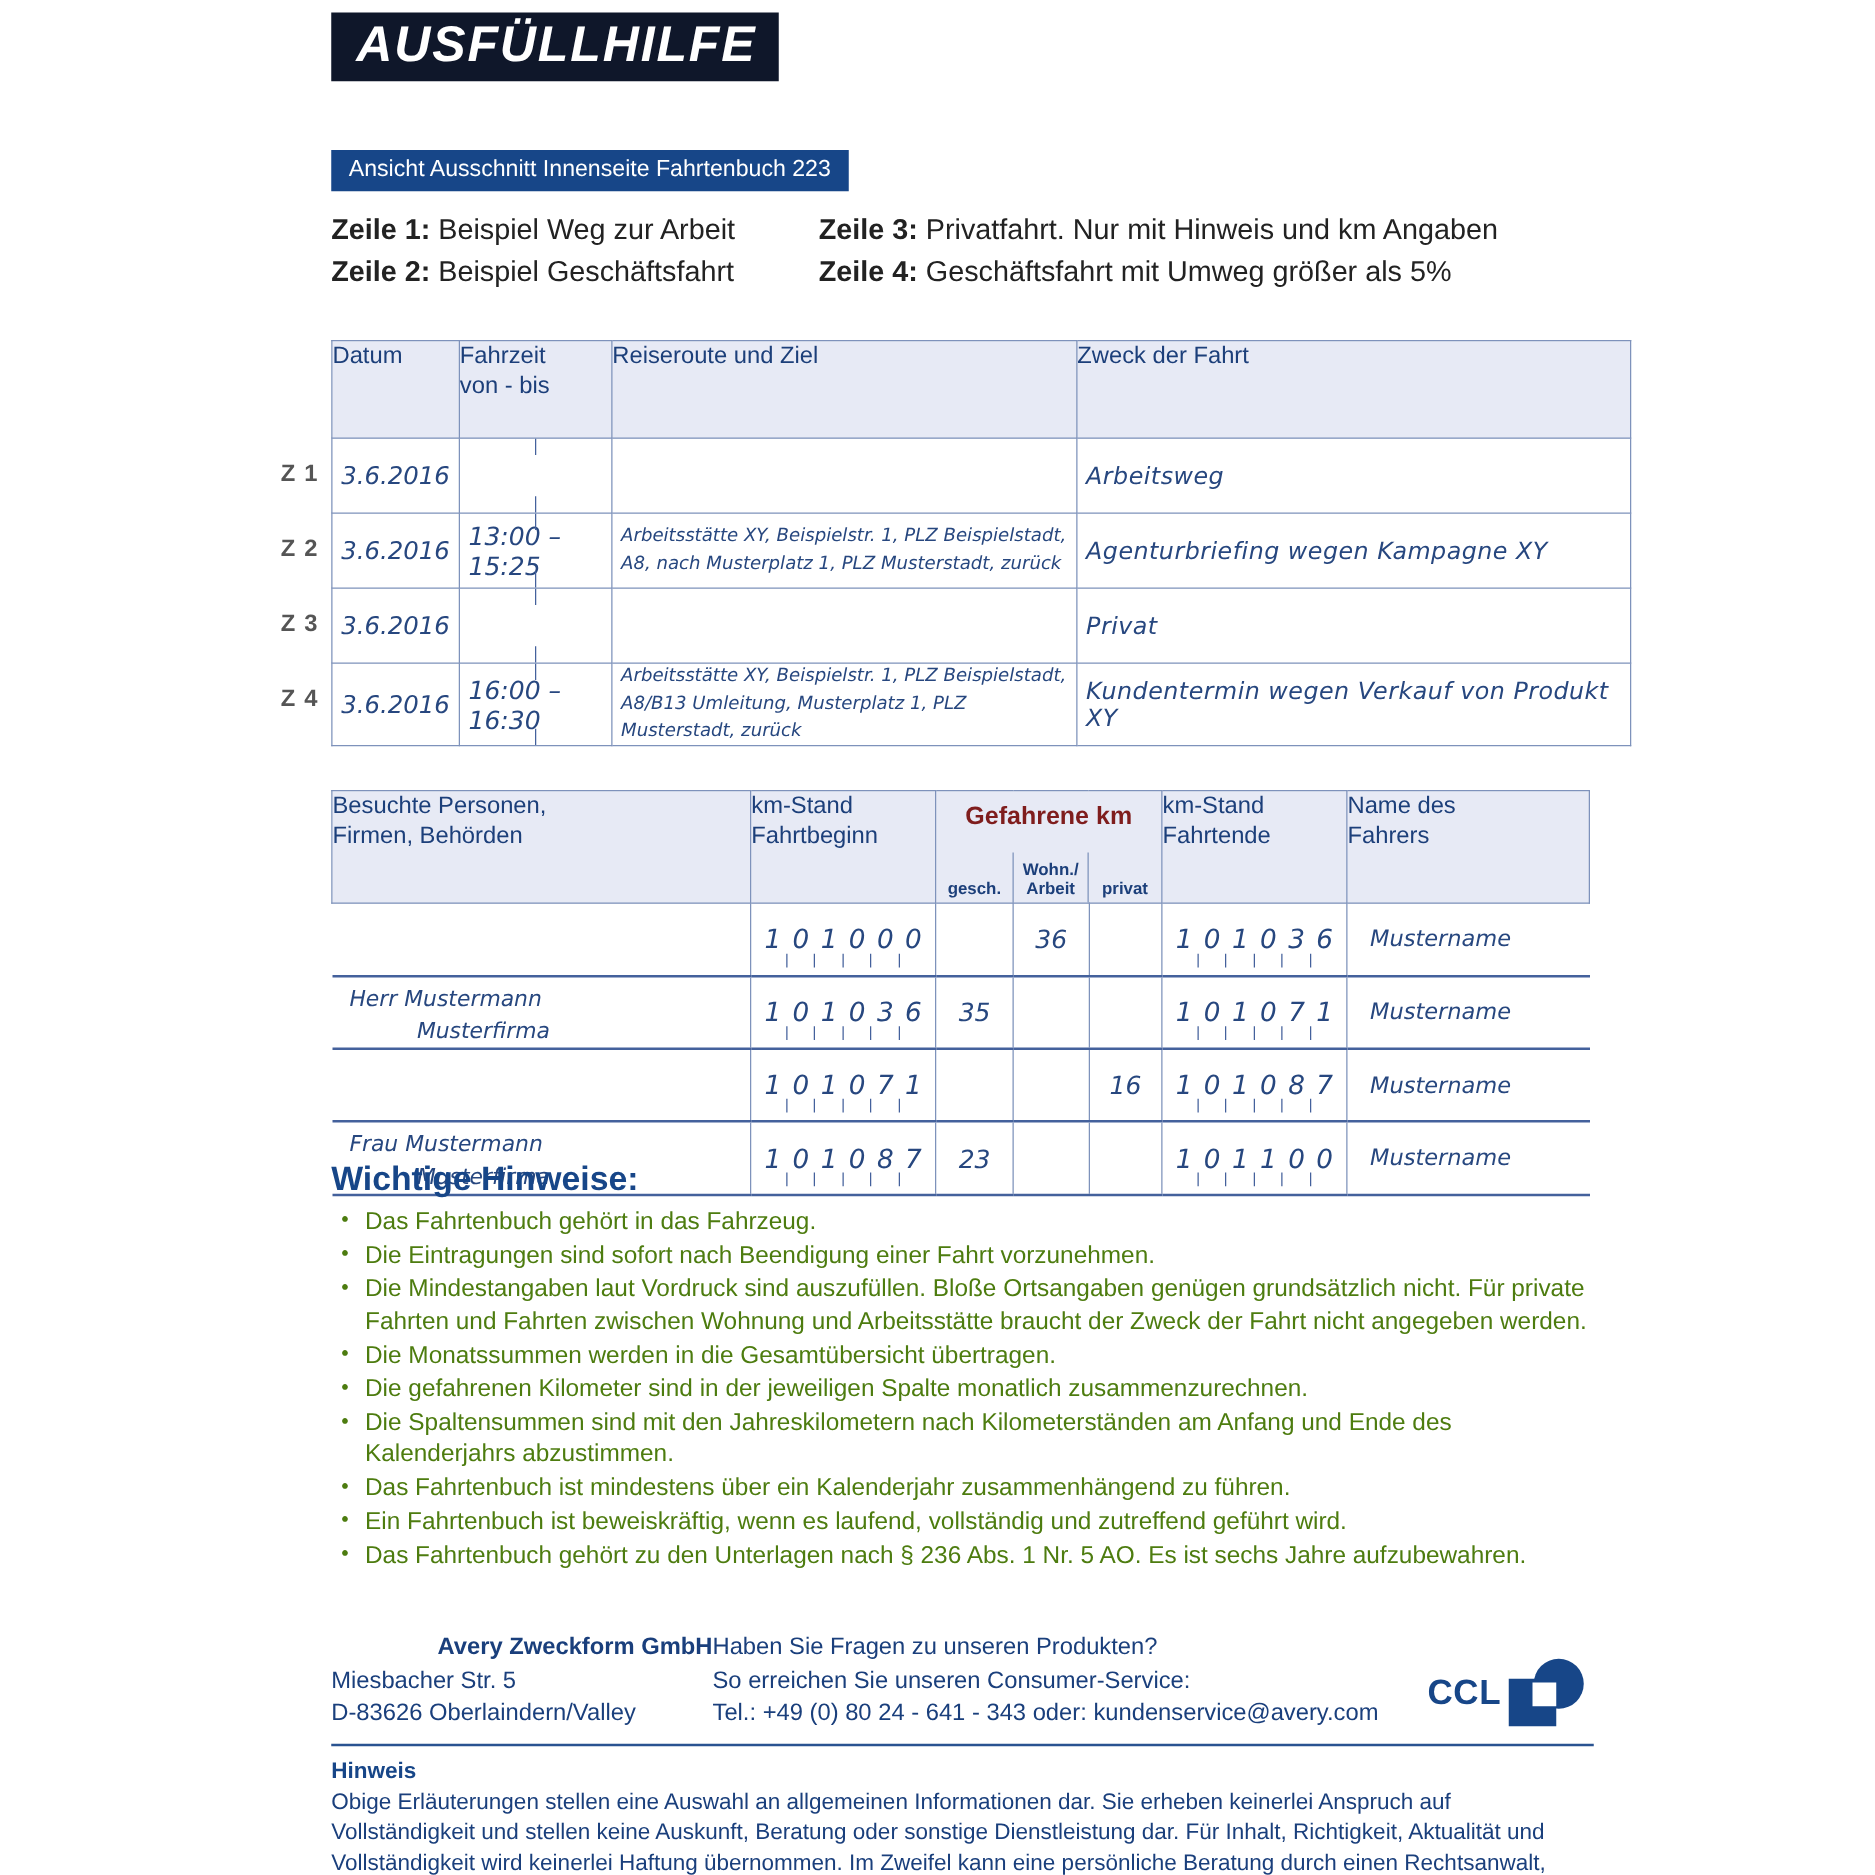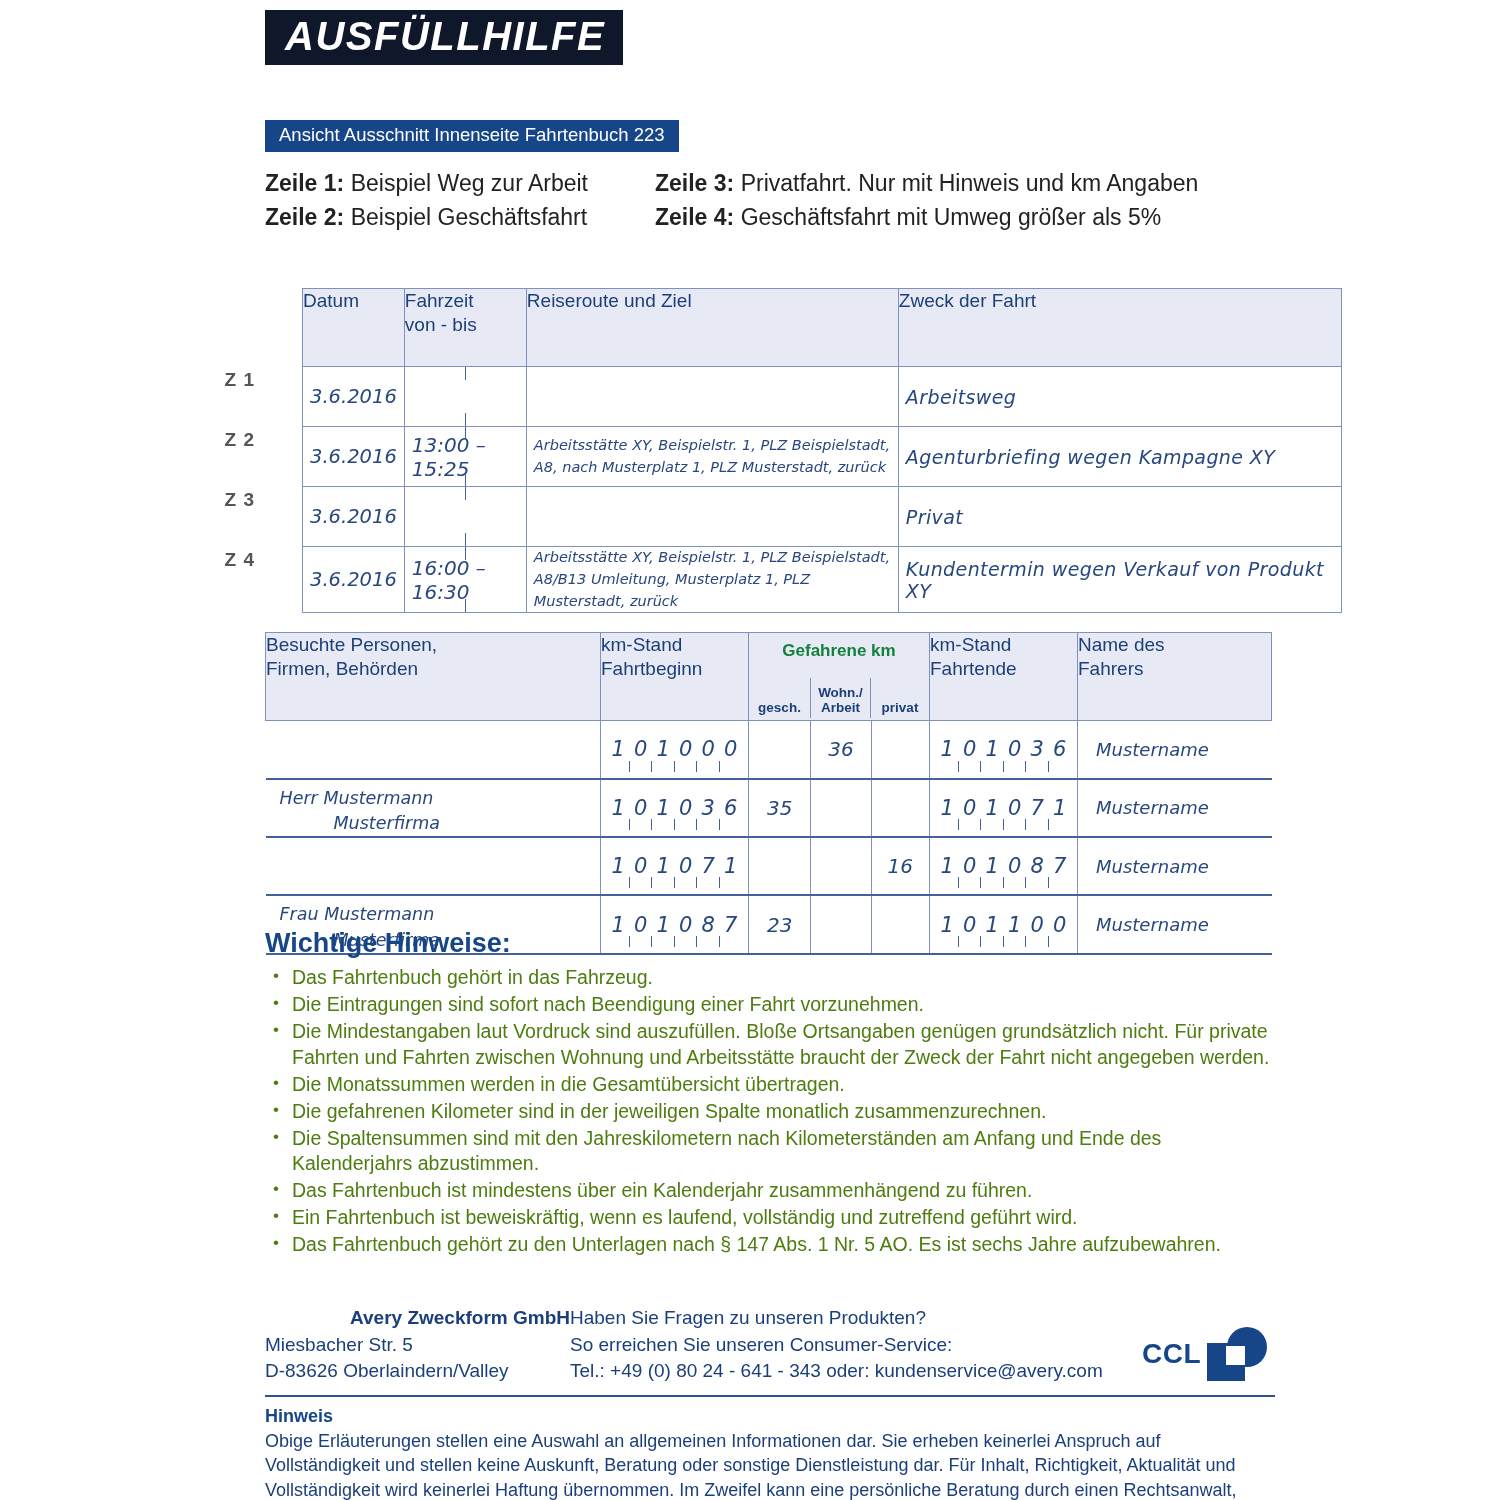--- a/index.html
+++ b/index.html
@@ -58,21 +58,21 @@
     text-align: left;
     vertical-align: top;
   }
   .hand {
     font-family: "DejaVu Sans", sans-serif;
     font-style: italic;
     color: #27477f;
   }
 
   
-  .t1-wrap { position: absolute; left: 265px; top: 288px; margin-left: 37px; }
+  .t1-wrap { position: absolute; left: 265px; top: 272px; }
   .zlabels { position: absolute; left: 213px; top: 272px; width: 48px; }
   .zlabel {
     font-size: 19px; font-weight: bold; color: #555555;
     text-align: right; letter-spacing: 1px;
     display: flex; align-items: center; justify-content: flex-end;
     padding-right: 6px;
   }
   .t1 td { height: 60px; position: relative; }
   .t1 .datum { width: 68px; }
   .t1 .zeit   { width: 122px; }
@@ -101,21 +101,21 @@
   .t2 .c-priv   { width: 58px; }
   .t2 .c-ende   { width: 148px; }
   .t2 .c-name   { width: 194px; }
   .t2 td { height: 58px; }
   .t2 .hdrtall { height: 88px; }
 
   .gef-head {
     background: #e7eaf5; padding: 0; vertical-align: top;
   }
   .gef-head .gef-title {
-    font-size: 17px; color: #15803d;
+    font-size: 20px; color: #7f1d1d;
     padding: 8px 0 0 0; line-height: 1.2;
   }
   .gef-head .gef-subs {
     display: flex; margin-top: 17px; height: 40px;
   }
   .gef-head .gef-sub {
     font-size: 13.5px; color: #1c3f7a; display: flex;
     align-items: flex-end; justify-content: center; text-align: center;
     line-height: 1.1; padding-bottom: 3px;
   }
@@ -647,21 +647,21 @@
     <h2>Wichtige Hinweise:</h2>
     <ul>
       <li>Das Fahrtenbuch gehört in das Fahrzeug.</li>
       <li>Die Eintragungen sind sofort nach Beendigung einer Fahrt vorzunehmen.</li>
       <li>Die Mindestangaben laut Vordruck sind auszufüllen. Bloße Ortsangaben genügen grundsätzlich nicht. Für private Fahrten und Fahrten zwischen Wohnung und Arbeitsstätte braucht der Zweck der Fahrt nicht angegeben werden.</li>
       <li>Die Monatssummen werden in die Gesamtübersicht übertragen.</li>
       <li>Die gefahrenen Kilometer sind in der jeweiligen Spalte monatlich zusammenzurechnen.</li>
       <li>Die Spaltensummen sind mit den Jahreskilometern nach Kilometerständen am Anfang und Ende des Kalenderjahrs abzustimmen.</li>
       <li>Das Fahrtenbuch ist mindestens über ein Kalenderjahr zusammenhängend zu führen.</li>
       <li>Ein Fahrtenbuch ist beweiskräftig, wenn es laufend, vollständig und zutreffend geführt wird.</li>
-      <li>Das Fahrtenbuch gehört zu den Unterlagen nach § 147 Abs. 1 Nr. 5 AO. Es ist sechs Jahre aufzubewahren.</li>
+      <li>Das Fahrtenbuch gehört zu den Unterlagen nach § 236 Abs. 1 Nr. 5 AO. Es ist sechs Jahre aufzubewahren.</li>
     </ul>
   </div>
 
   <div class="footer">
     <div class="foot-cols">
       <div class="foot-addr">
         <div class="b">Avery Zweckform GmbH</div>
         <div>Miesbacher Str. 5</div>
         <div>D-83626 Oberlaindern/Valley</div>
       </div>

